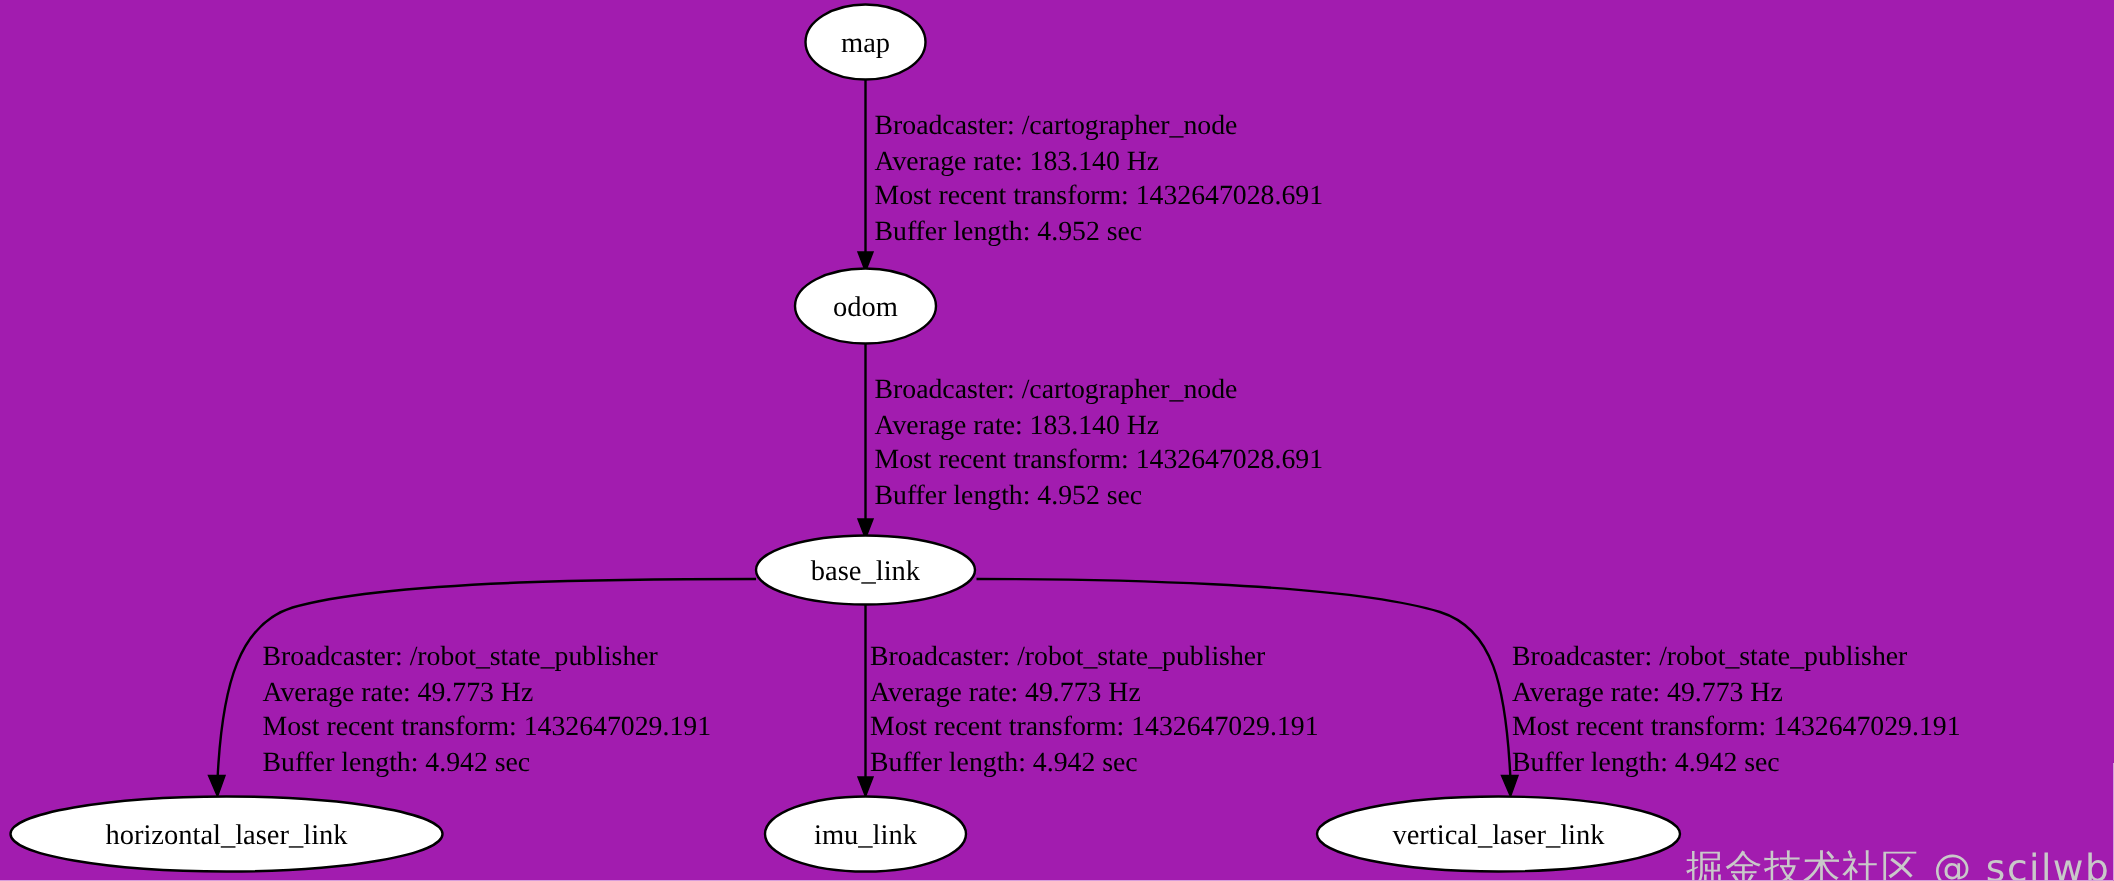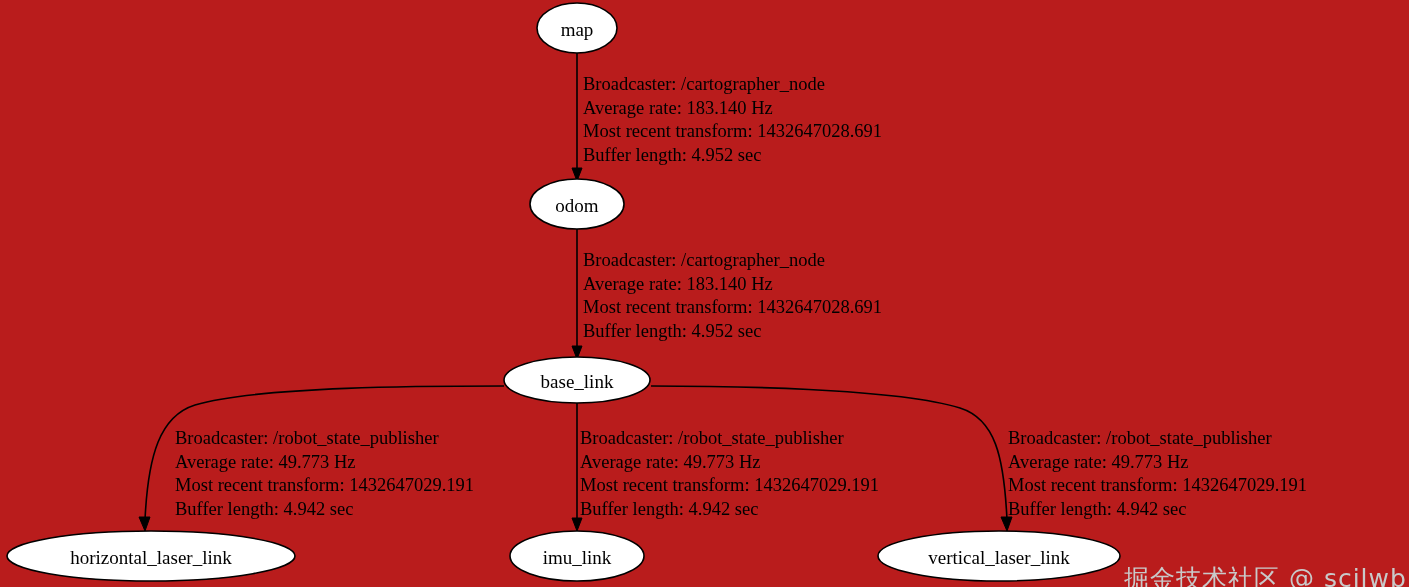--- a/index.html
+++ b/index.html
@@ -4,21 +4,21 @@
 <style>
   html, body {
     margin: 0;
     padding: 0;
     background: #ffffff;
   }
   #canvas {
     position: relative;
     width: 1409px;
     height: 587px;
-    background: #b91c1c;
+    background: #a21caf;
     overflow: hidden;
     font-family: "Liberation Serif", "DejaVu Serif", serif;
   }
   #graph-svg {
     position: absolute;
     left: 0;
     top: 0;
     width: 1409px;
     height: 587px;
   }

